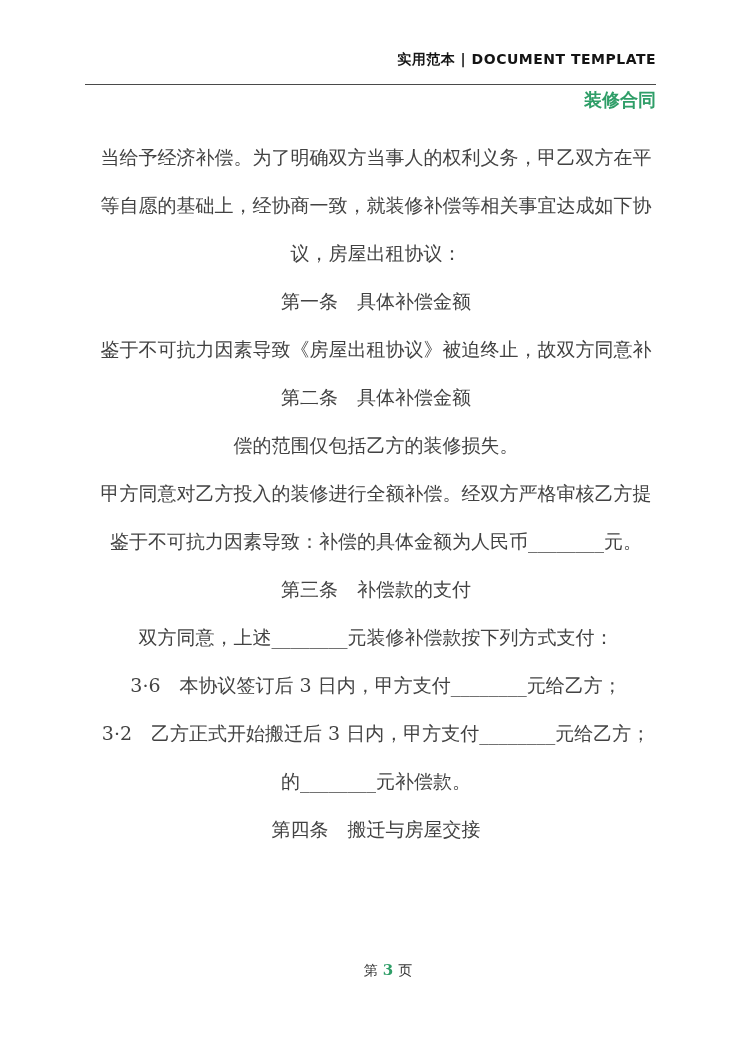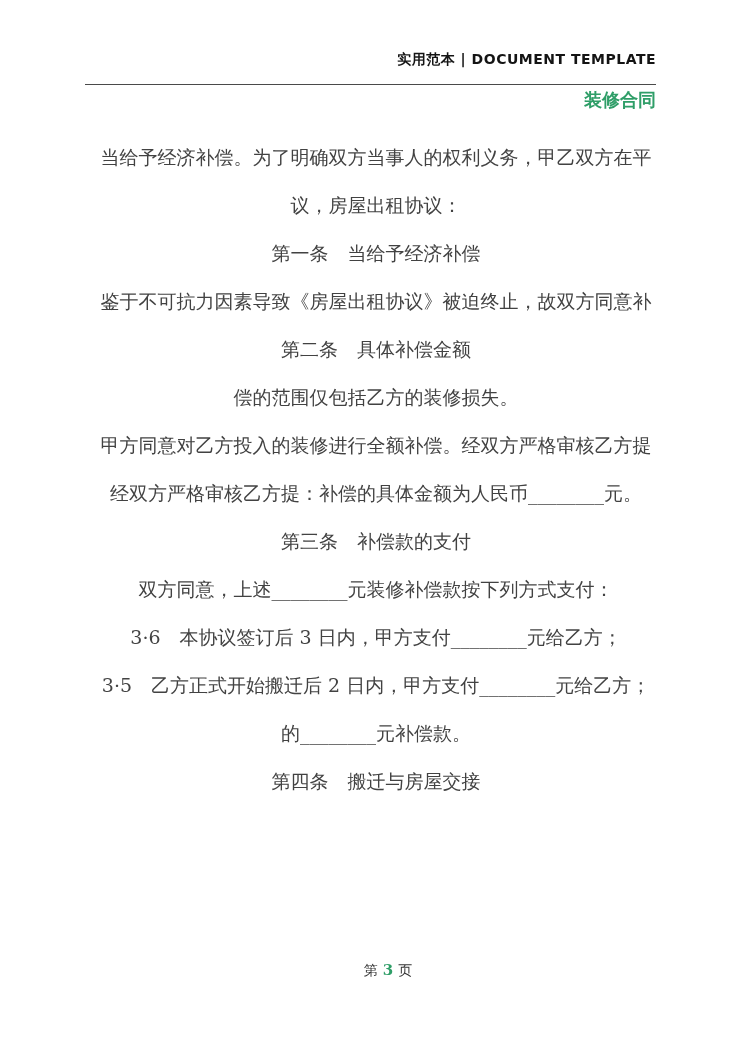--- a/index.html
+++ b/index.html
@@ -77,31 +77,32 @@
 <div class="page">
 
   <div class="brand">实用范本 | DOCUMENT TEMPLATE</div>
 
   <div class="rule"></div>
 
   <div class="doc-title">装修合同</div>
 
   <div class="body-text">
       <div class="line">当给予经济补偿。为了明确双方当事人的权利义务，甲乙双方在平</div>
+      <div class="line">等自愿的基础上，经协商一致，就装修补偿等相关事宜达成如下协</div>
       <div class="line">议，房屋出租协议：</div>
-      <div class="line">第一条　当给予经济补偿</div>
+      <div class="line">第一条　具体补偿金额</div>
       <div class="line">鉴于不可抗力因素导致《房屋出租协议》被迫终止，故双方同意补</div>
       <div class="line">第二条　具体补偿金额</div>
       <div class="line">偿的范围仅包括乙方的装修损失。</div>
       <div class="line">甲方同意对乙方投入的装修进行全额补偿。经双方严格审核乙方提</div>
-      <div class="line">经双方严格审核乙方提：补偿的具体金额为人民币________元。</div>
+      <div class="line">鉴于不可抗力因素导致：补偿的具体金额为人民币________元。</div>
       <div class="line">第三条　补偿款的支付</div>
       <div class="line">双方同意，上述________元装修补偿款按下列方式支付：</div>
       <div class="line">3·6　本协议签订后 3 日内，甲方支付________元给乙方；</div>
-      <div class="line">3·5　乙方正式开始搬迁后 2 日内，甲方支付________元给乙方；</div>
+      <div class="line">3·2　乙方正式开始搬迁后 3 日内，甲方支付________元给乙方；</div>
       <div class="line">的________元补偿款。</div>
       <div class="line">第四条　搬迁与房屋交接</div>
     </div>
 
   <div class="footer">
     <span>第</span><span class="page-num">3</span><span>页</span>
   </div>
 
 </div>
 

